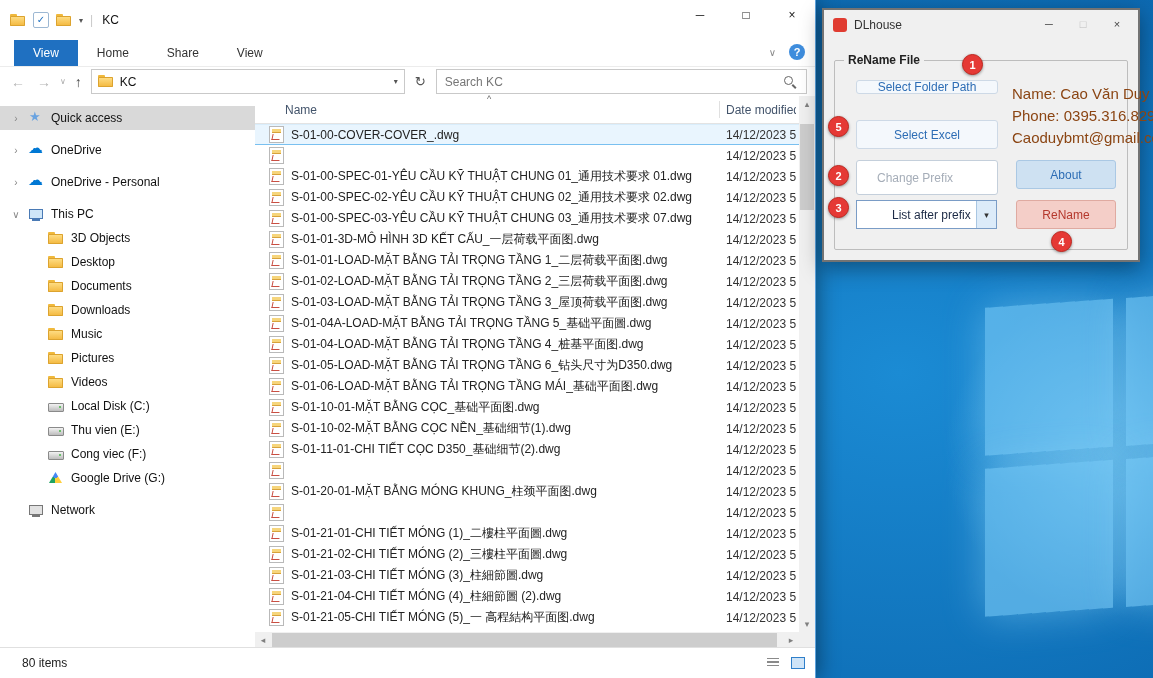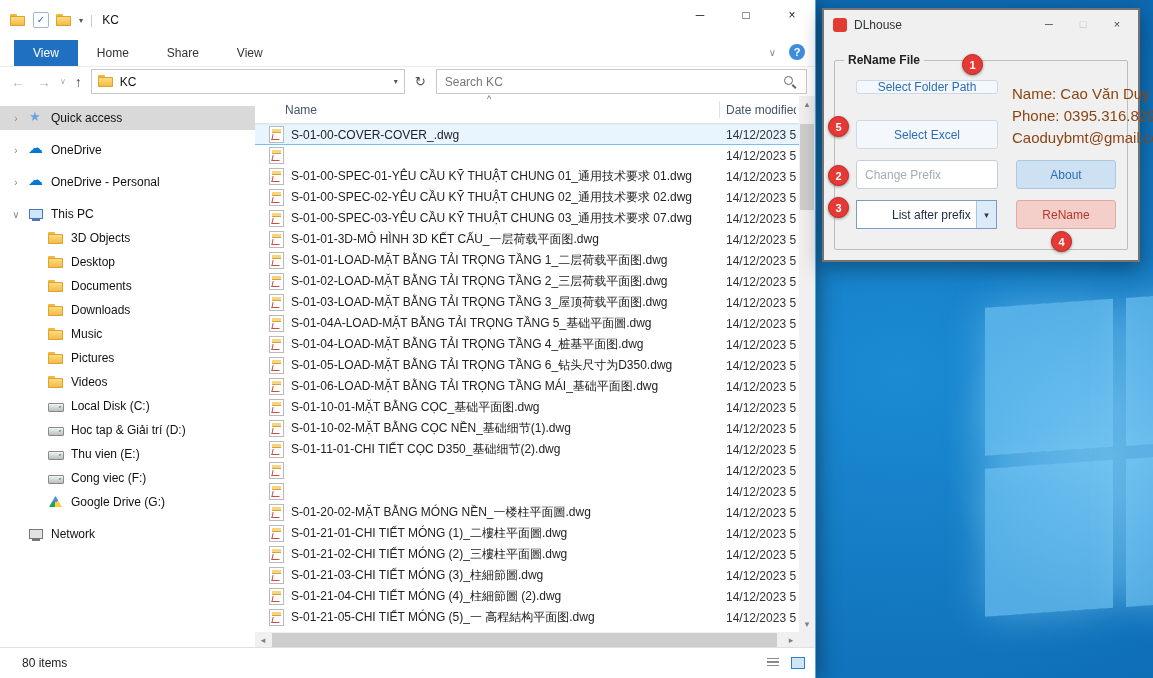--- a/index.html
+++ b/index.html
@@ -112,21 +112,21 @@
   .dl-controls{position:absolute;right:4px;top:0;display:flex;}
   .dl-btn{width:34px;height:28px;display:flex;align-items:center;justify-content:center;color:#444;font-size:11px;}
   .dl-btn.disabled{color:#bdbdbd;}
   .dl-group{position:absolute;left:10px;top:50px;right:10px;bottom:10px;border:1px solid #bdbdbd;border-radius:2px;}
   .dl-group-label{position:absolute;left:20px;top:43px;background:#f0f0f0;padding:0 4px;font-weight:bold;color:#222;z-index:2;}
   .dl-ctl{position:absolute;box-sizing:border-box;font-size:12px;}
   .btn-soft{background:#f4f8fc;border:1px solid #cdd9e6;border-radius:3px;color:#2d6db5;
     display:flex;align-items:center;justify-content:center;}
   .btn-select-folder{left:32px;top:70px;width:142px;height:14px;}
   .btn-select-excel{left:32px;top:110px;width:142px;height:29px;}
-  .prefix-input{left:32px;top:150px;width:142px;height:29px;border:1px solid #c4cfdb;border-radius:3px;background:#fff;padding:0 8px;font:inherit;color:#222;outline:none;}
+  .prefix-input{left:32px;top:150px;width:142px;height:35px;border:1px solid #c4cfdb;border-radius:3px;background:#fff;padding:0 20px;font:inherit;color:#222;outline:none;}
   .prefix-input::placeholder{color:#a5adb8;}
   .combo{left:32px;top:190px;width:141px;height:29px;border:1px solid #7a9cc6;background:#fff;display:flex;align-items:stretch;padding-left:28px;}
   .combo-text{flex:1;display:flex;align-items:center;padding-left:7px;color:#1c2a45;white-space:nowrap;overflow:hidden;}
   .combo-arrow{width:19px;background:#dcebf9;border-left:1px solid #a9c6e2;display:flex;align-items:center;justify-content:center;color:#333;font-size:9px;}
   .contact{position:absolute;left:188px;top:73px;line-height:22px;color:#8b4513;font-size:15px;white-space:nowrap;}
   .btn-about{left:192px;top:150px;width:100px;height:29px;background:#cee1f2;border:1px solid #aac8e4;color:#2d6db5;}
   .btn-rename{left:192px;top:190px;width:100px;height:29px;background:#f4cec8;border:1px solid #dfaaa1;color:#b5382d;}
 
   
   .badge{position:absolute;width:19px;height:19px;border-radius:50%;background:#e53935;border:1px solid #c0271f;
@@ -252,25 +252,20 @@
           <span class="sb-label">Videos</span>
         </div>
         <div class="sb-item indent">
           <span class="chev"></span>
           <span class="sb-icon icon-drive"></span>
           <span class="sb-label">Local Disk (C:)</span>
         </div>
         <div class="sb-item indent">
           <span class="chev"></span>
           <span class="sb-icon icon-drive"></span>
-          <span class="sb-label">Hoc tap &amp; Giải trí (D:)</span>
-        </div>
-        <div class="sb-item indent">
-          <span class="chev"></span>
-          <span class="sb-icon icon-drive"></span>
           <span class="sb-label">Thu vien (E:)</span>
         </div>
         <div class="sb-item indent">
           <span class="chev"></span>
           <span class="sb-icon icon-drive"></span>
           <span class="sb-label">Cong viec (F:)</span>
         </div>
         <div class="sb-item indent">
           <span class="chev"></span>
           <span class="sb-icon icon-gdrive"></span>
@@ -368,25 +363,25 @@
             <span class="file-icon"></span>
             <span class="file-name">S-01-11-01-CHI TIẾT CỌC D350_基础细节(2).dwg</span>
             <span class="file-date">14/12/2023 5</span>
           </div>
           <div class="file-row">
             <span class="file-icon"></span>
             <span class="file-date">14/12/2023 5</span>
           </div>
           <div class="file-row">
             <span class="file-icon"></span>
-            <span class="file-date">14/12/2023 5</span>
-          </div>
-          <div class="file-row">
-            <span class="file-icon"></span>
-            <span class="file-name">S-01-20-02-MẶT BẰNG MÓNG NỀN_一楼柱平面圖.dwg</span>
+            <span class="file-name">S-01-20-01-MẶT BẰNG MÓNG KHUNG_柱颈平面图.dwg</span>
+            <span class="file-date">14/12/2023 5</span>
+          </div>
+          <div class="file-row">
+            <span class="file-icon"></span>
             <span class="file-date">14/12/2023 5</span>
           </div>
           <div class="file-row">
             <span class="file-icon"></span>
             <span class="file-name">S-01-21-01-CHI TIẾT MÓNG (1)_二樓柱平面圖.dwg</span>
             <span class="file-date">14/12/2023 5</span>
           </div>
           <div class="file-row">
             <span class="file-icon"></span>
             <span class="file-name">S-01-21-02-CHI TIẾT MÓNG (2)_三樓柱平面圖.dwg</span>

